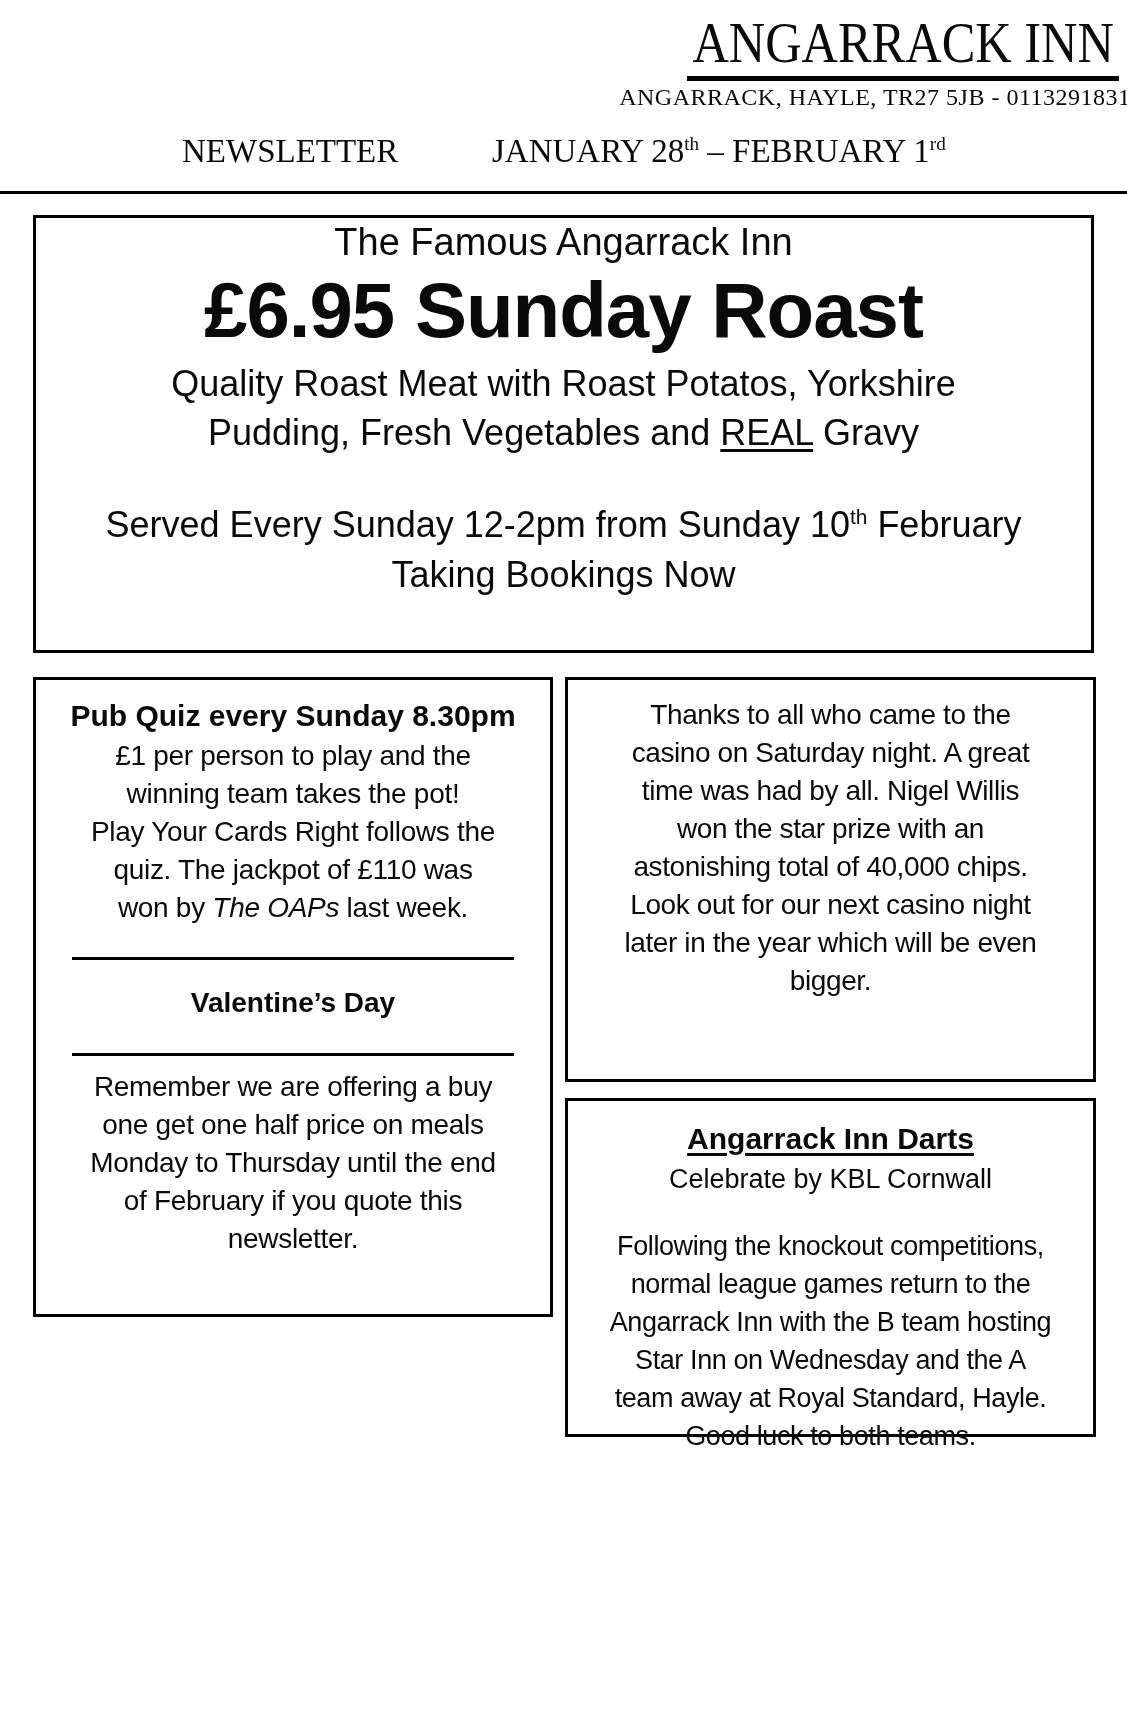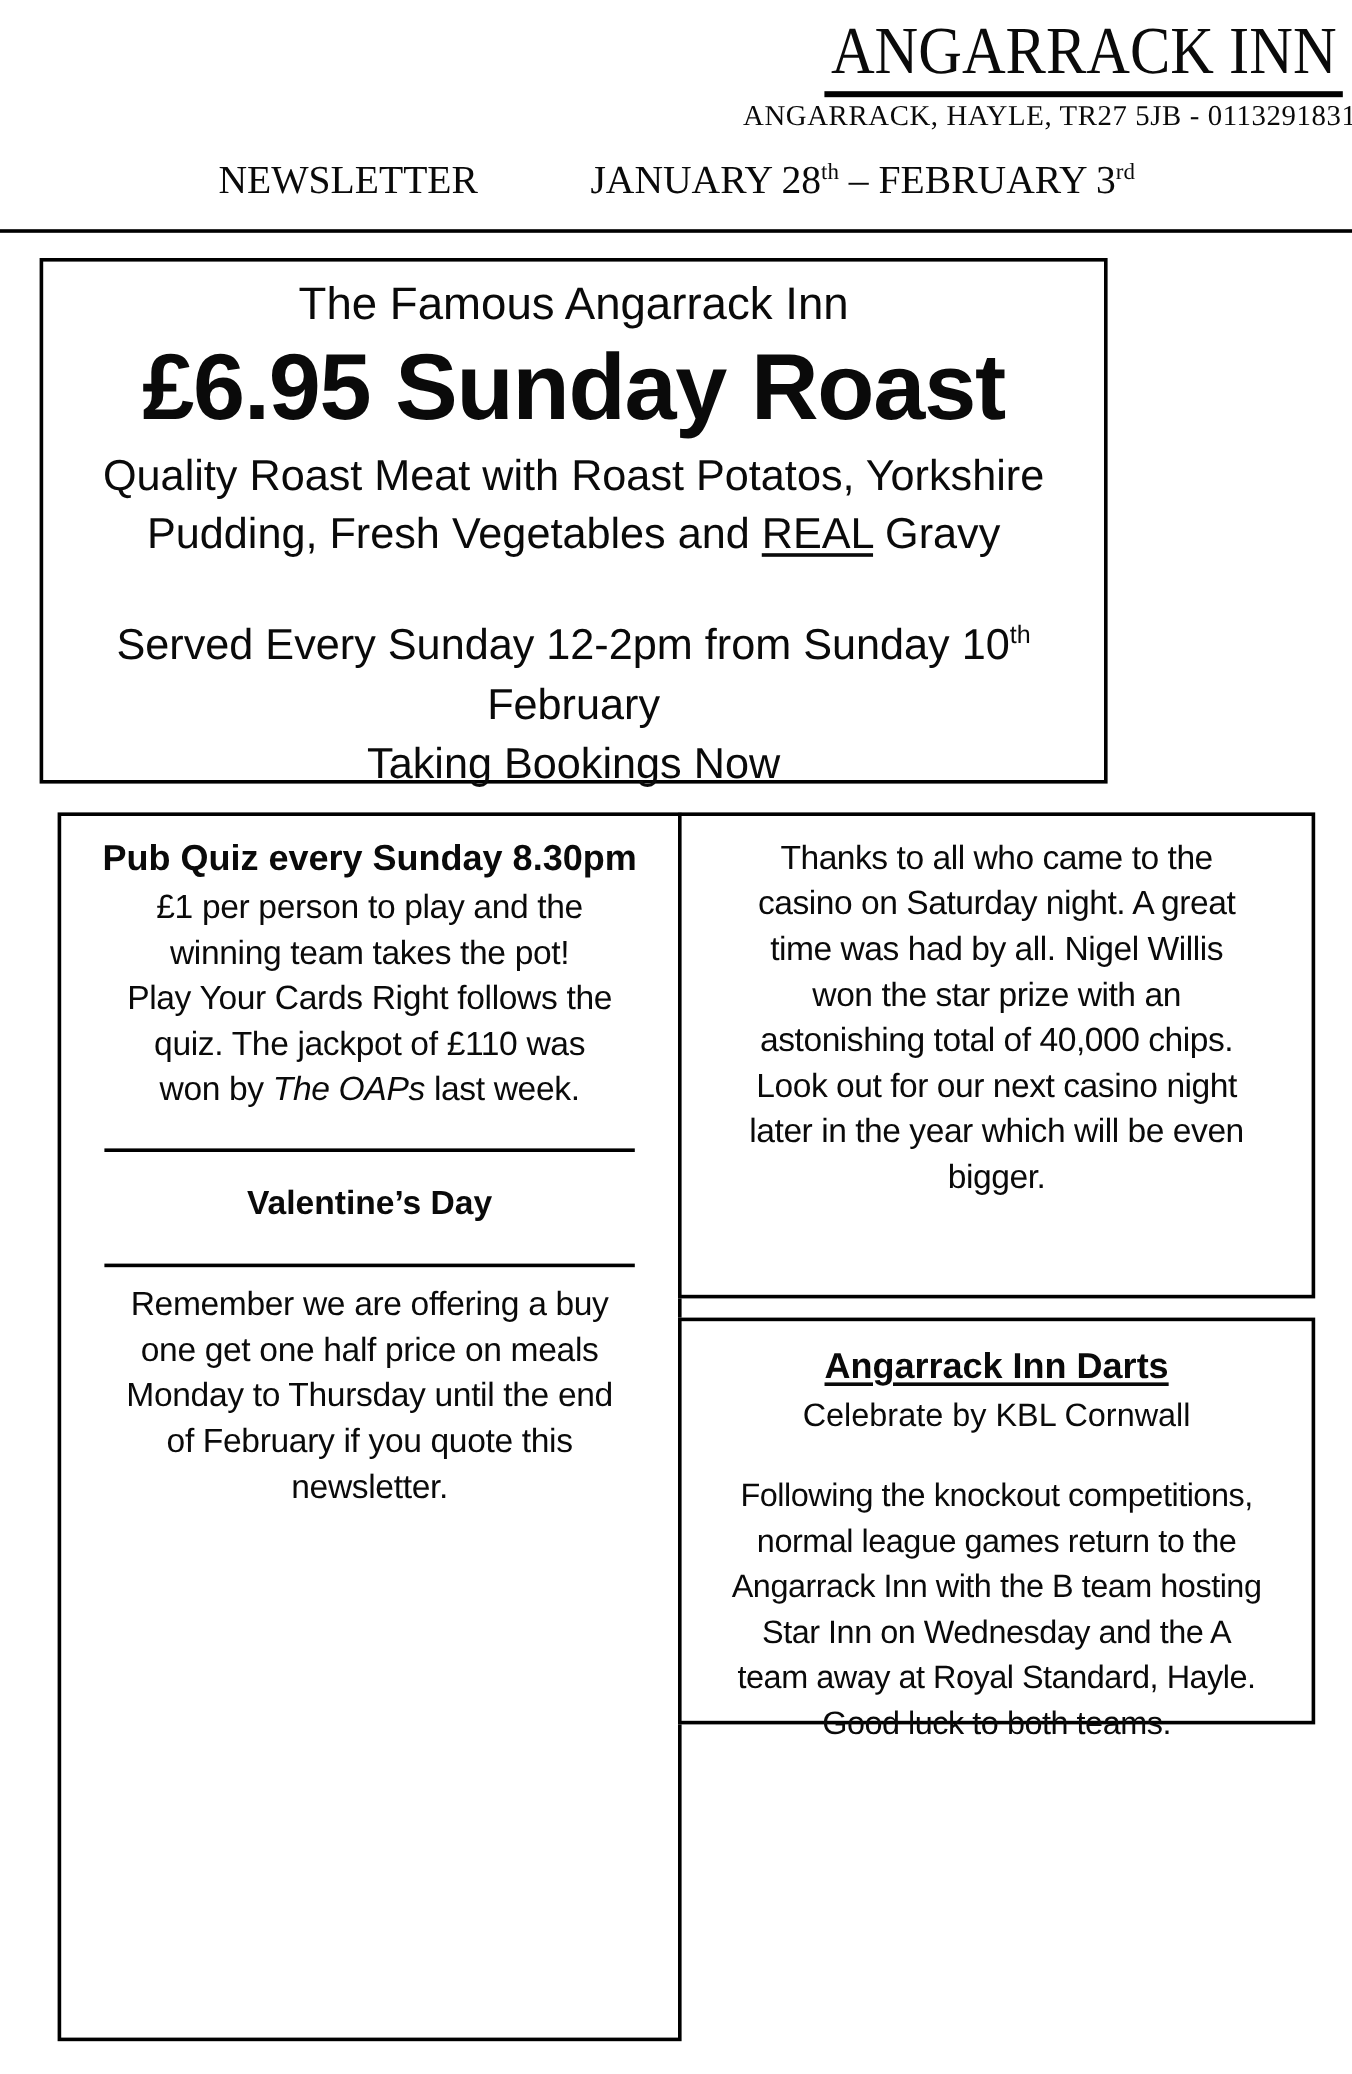--- a/index.html
+++ b/index.html
@@ -35,22 +35,22 @@
   }
 
   
   .box {
     position:absolute;
     border:3px solid #000;
     box-sizing:border-box;
     background:#fff;
     text-align:center;
   }
-  #promo   { left:33px;  top:215px;  width:890px; height:438px; padding-top:12px; }
-  #pubquiz { left:48px;  top:677px;  width:520px;  height:1024px; padding-top:16px; }
+  #promo   { left:33px;  top:215px;  width:1061px; height:438px; }
+  #pubquiz { left:33px;  top:677px;  width:520px;  height:640px; padding-top:16px; }
   #casino  { left:565px; top:677px;  width:531px;  height:405px; padding-top:14px; }
   #darts   { left:565px; top:1098px; width:531px;  height:339px; padding-top:16px; }
 
   .para { white-space:pre-line; }
 
   
   .promo-subtitle { font-size:38px; line-height:1.3; }
   .promo-headline { font-size:78px; font-weight:700; line-height:1.12; letter-spacing:-1px; }
   .promo-desc  { font-size:36px; line-height:1.38; margin-top:4px; }
   .promo-sched { font-size:36px; line-height:1.38; margin-top:42px; }
@@ -79,21 +79,21 @@
   .i { font-style:italic; }
 </style>
 </head>
 <body>
 
 <div class="header serif">
   <div class="title">ANGARRACK INN</div>
   <div class="address">ANGARRACK, HAYLE, TR27 5JB  -  01132918310</div>
 </div>
 <div class="nl-label serif">NEWSLETTER</div>
-<div class="nl-dates serif"><span>JANUARY 28</span><sup>th</sup><span> – FEBRUARY  3</span><sup>rd</sup></div>
+<div class="nl-dates serif"><span>JANUARY 28</span><sup>th</sup><span> – FEBRUARY  1</span><sup>rd</sup></div>
 <div class="page-rule"></div>
 
 <div class="box" id="promo">
   <div class="promo-subtitle">The Famous Angarrack Inn</div>
   <div class="promo-headline">£6.95 Sunday Roast</div>
   <div class="promo-desc para"><span>Quality Roast Meat with Roast Potatos, Yorkshire
 Pudding, Fresh Vegetables and </span><span class="u">REAL</span><span> Gravy</span></div>
   <div class="promo-sched para"><span>Served Every Sunday 12-2pm from Sunday 10</span><sup>th</sup><span> February
 Taking Bookings Now</span></div>
 </div>

